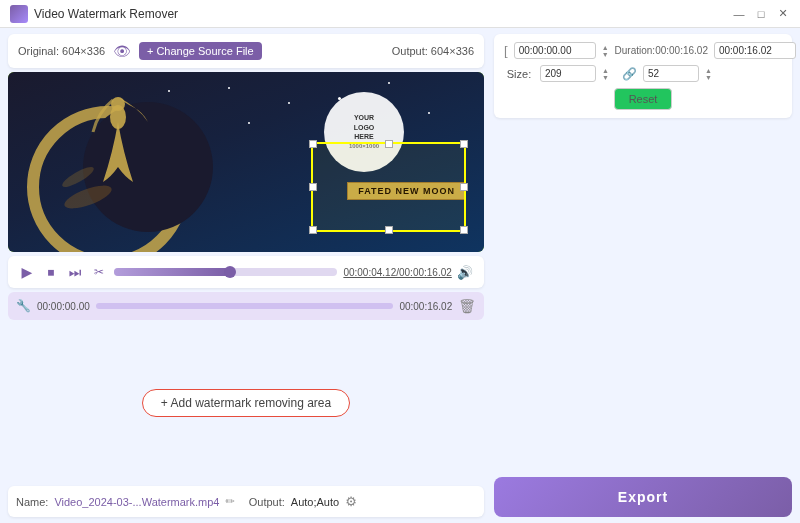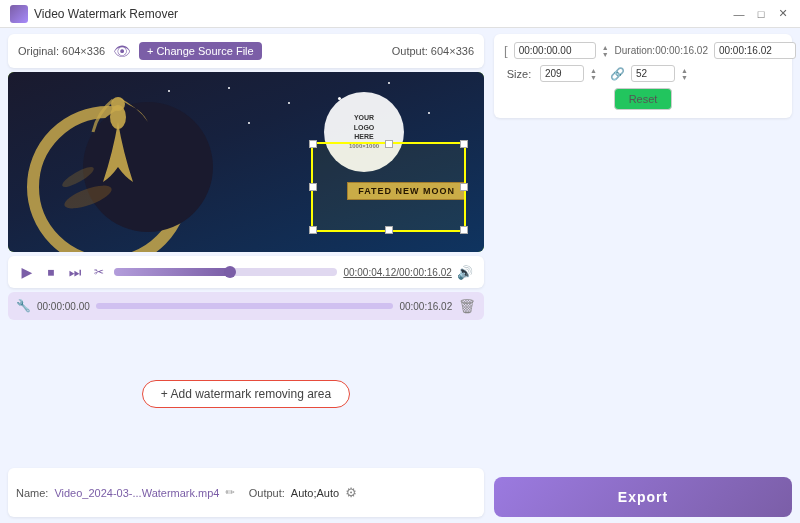--- a/index.html
+++ b/index.html
@@ -243,21 +243,21 @@
       font-size: 12px;
       cursor: pointer;
       display: flex;
       align-items: center;
       gap: 5px;
     }
 
     .bottom-bar {
       background: #fff;
       border-radius: 6px;
-      padding: 17px 8px;
+      padding: 8px 8px;
       display: flex;
       flex-direction: column;
       gap: 4px;
       box-shadow: 0 1px 3px rgba(0,0,0,0.08);
     }
     .name-row, .saveto-row {
       display: flex;
       align-items: center;
       gap: 6px;
       font-size: 11px;
@@ -320,21 +320,21 @@
       gap: 6px;
       font-size: 11px;
       margin-bottom: 5px;
     }
     .field-label { color: #555; width: 30px; text-align: center; }
     .num-input {
       border: 1px solid #ccc;
       border-radius: 3px;
       padding: 2px 4px;
       font-size: 10px;
-      width: 44px;
+      width: 56px;
       color: #333;
     }
     .link-icon { color: #7b5ea7; font-size: 12px; cursor: pointer; }
     .reset-btn {
       border: 1px solid #ccc;
       background: #22c55e;
       color: #555;
       border-radius: 4px;
       padding: 4px 14px;
       font-size: 11px;

